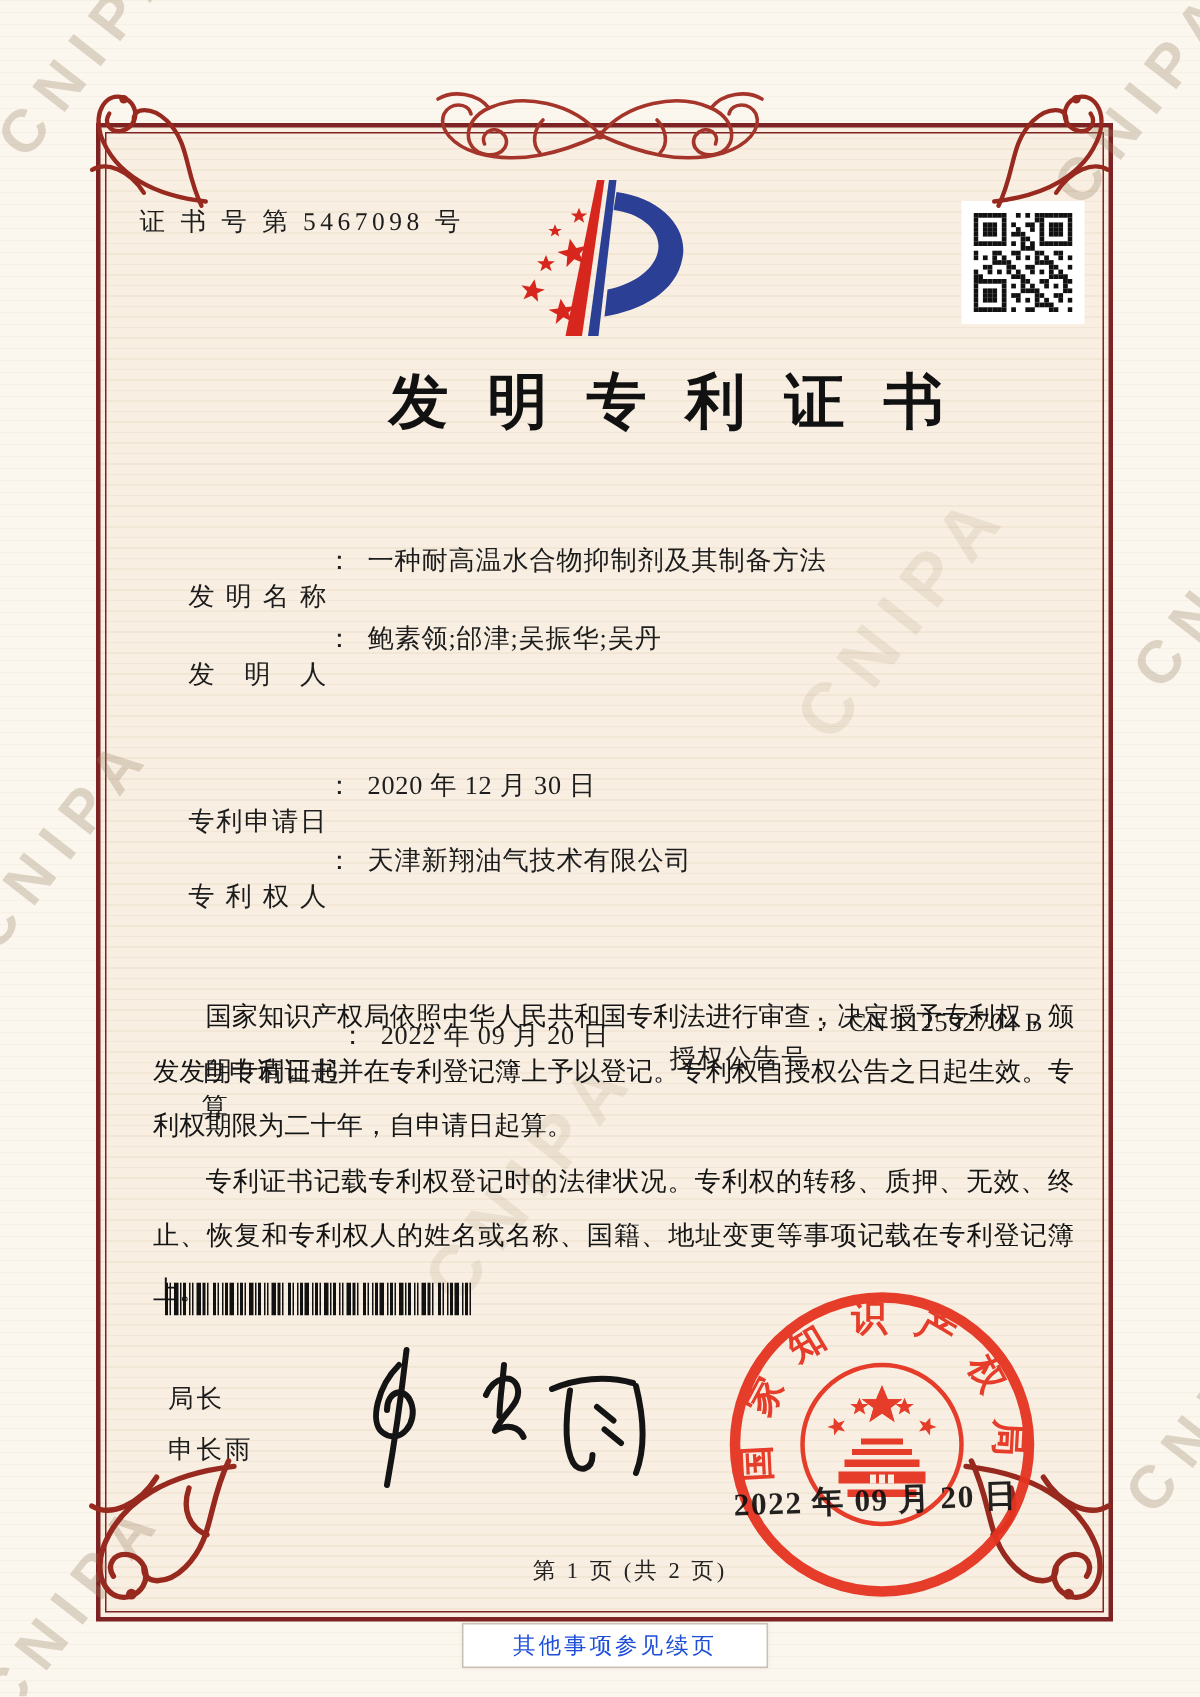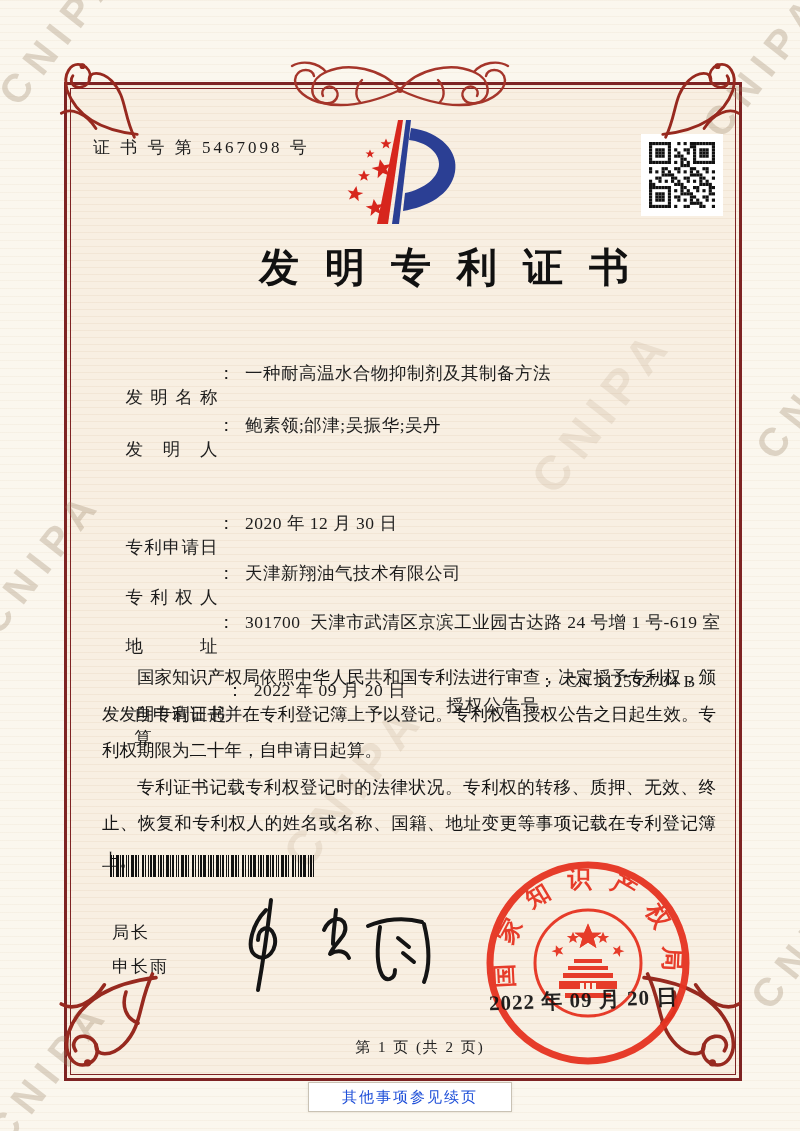--- a/index.html
+++ b/index.html
@@ -362,23 +362,20 @@
   </div>
   <div class="field" style="top:392px">
     <span class="flabel">发明人</span><span class="fcolon">：</span><span class="fvalue">鲍素领;邰津;吴振华;吴丹</span>
   </div>
   <div class="field" style="top:490px">
     <span class="flabel">专利申请日</span><span class="fcolon">：</span><span class="fvalue">2020 年 12 月 30 日</span>
   </div>
   <div class="field" style="top:540px">
     <span class="flabel">专利权人</span><span class="fcolon">：</span><span class="fvalue">天津新翔油气技术有限公司</span>
   </div>
-  <div class="field" style="top:589px">
-    <span class="flabel">地址</span><span class="fcolon">：</span><span class="fvalue">301700  天津市武清区京滨工业园古达路 24 号增 1 号-619 室</span>
-  </div>
 
   <div class="field" style="top:636px">
     <span>
       <span class="flabel">自申请日起算</span><span class="fcolon">：</span><span class="fvalue">2022 年 09 月 20 日</span>
     </span>
     <span class="grant2">
       <span class="flabel">授权公告号</span><span class="fcolon">：</span><span class="fvalue">CN 112592704 B</span>
     </span>
   </div>
 

